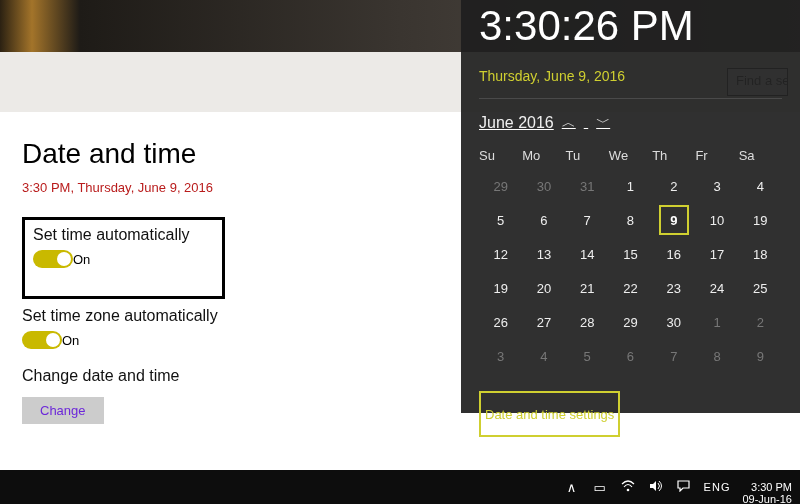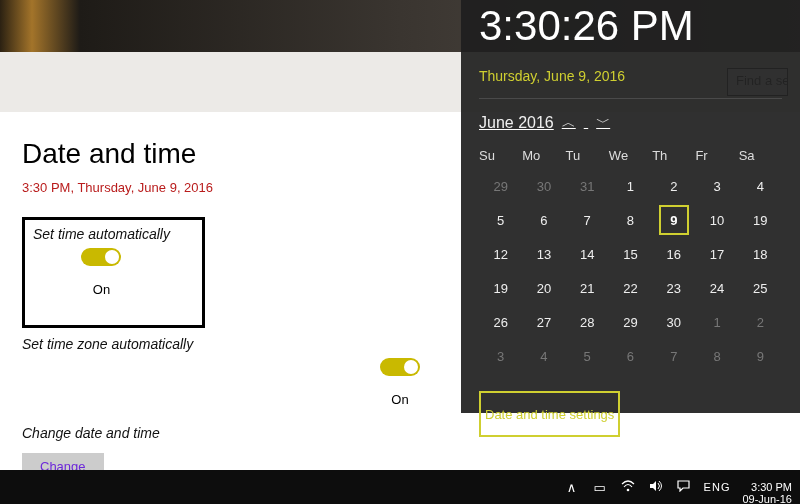--- a/index.html
+++ b/index.html
@@ -5,22 +5,22 @@
   * { box-sizing: border-box; margin: 0; padding: 0; font-family: "Segoe UI", Arial, sans-serif; }
   html, body { width: 800px; height: 504px; overflow: hidden; }
   body { background: #fff; position: relative; }
 
   .desktop-strip { position: absolute; top: 0; left: 0; right: 0; height: 52px; background: linear-gradient(90deg,#2b2112 0%, #a3742a 4%, #1e1b17 10%, #3a3530 50%, #56504a 100%); z-index:1;}
   .header-strip { position: absolute; top: 52px; left: 0; right: 0; height: 60px; background: #eceae7; z-index:1;}
   .search-field { position: absolute; right: 12px; top: 16px; width: 61px; height: 28px; border: 1px solid #555; background: #fff; font-size: 13px; padding: 4px 8px; color: #555; overflow:hidden; white-space:nowrap;}
   .settings-pane { position: absolute; top: 112px; left: 0; right: 0; bottom: 34px; background: #fff; z-index:1; padding: 26px 22px; color:#000;}
   .settings-pane h1 { font-weight: 300; font-size: 28px; margin-bottom: 10px; }
   .now-line { font-size: 13px; color:#b91c1c; margin-bottom: 22px; }
-  .group-title { font-size: 14px; color:#111; margin-bottom: 6px; font-style: italic; }
-  .tog-row { display:flex; align-items:center; gap:16px; margin-bottom:18px;flex-direction:column; }
+  .group-title { font-size: 16px; color:#111; margin-bottom: 6px; }
+  .tog-row { display:flex; align-items:center; gap:0; margin-bottom:18px; }
   .toggle { width:40px; height:18px; border-radius:10px; background:#c9b900; position:relative; }
   .toggle .knob { position:absolute; right:2px; top:2px; width:14px; height:14px; border-radius:50%; background:#fff; }
   .tog-label { font-size:13px;}
   .hi-box1 { border:3px solid #000; display:inline-block; padding:6px 32px 10px 8px; margin-bottom:8px; }
   .change-btn { margin-top:6px; background:#ccc; border:none; color:#6d28d9; font-size:13px; padding:6px 18px; }
 
   .flyout { position:absolute; top:0; right:0; width:339px; height:413px; background:rgba(30,30,30,0.92); z-index:5; color:#fff; padding:0 18px;}
   .clock { font-size:42px; font-weight:300; color:#fff; padding-top:2px; letter-spacing:0; }
   .clock-date { color:#cfcf30; font-size:14px; margin-top:18px; padding-bottom:14px; border-bottom:1px solid #4a4a4a;}
   .month-row { display:flex; align-items:center; justify-content:flex-start; padding:14px 0 10px;text-decoration:underline;}

